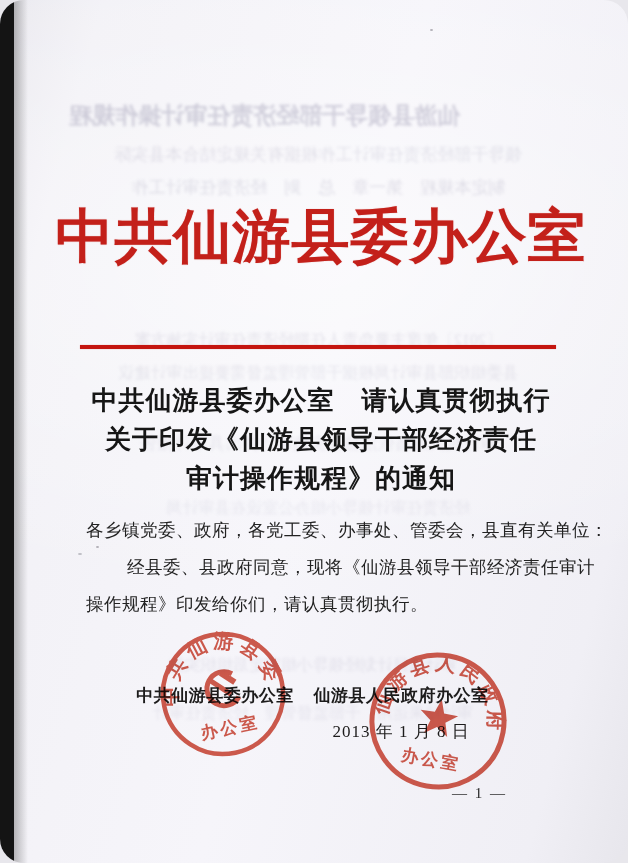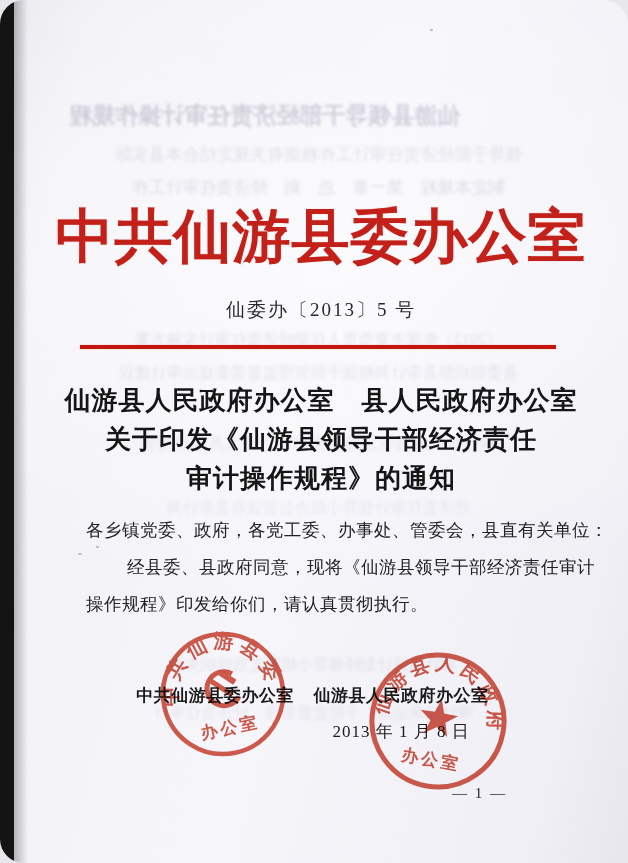--- a/index.html
+++ b/index.html
@@ -91,25 +91,24 @@
   <div class="bleed bl1">领导干部经济责任审计工作根据有关规定结合本县实际</div>
   <div class="bleed bl2">制定本规程　第一章　总　则　经济责任审计工作</div>
   <div class="bleed bl3">〔2012〕年度主要负责人任期经济责任审计实施方案</div>
   <div class="bleed bl4">县委组织部县审计局根据干部管理监督需要提出审计建议</div>
   <div class="bleed bl5">审计机关应当依法独立实施审计并出具审计报告</div>
   <div class="bleed bl6">经济责任审计领导小组办公室设在县审计局</div>
   <div class="bleed bl7">审计项目计划经领导小组审定后组织实施</div>
   <div class="bleed bl8">审计结果运用　干部监督管理　经济责任审计</div>
 
   <div class="org-title">中共仙游县委办公室</div>
-  <div class="doc-number">仙委办〔2013〕5 号</div>
   <div class="red-rule"></div>
 
   <div class="doc-title">
-    <div>仙游县人民政府办公室　县人民政府办公室</div>
+    <div>中共仙游县委办公室　请认真贯彻执行</div>
     <div>关于印发《仙游县领导干部经济责任</div>
     <div>审计操作规程》的通知</div>
   </div>
 
   <div class="body-line l1">各乡镇党委、政府，各党工委、办事处、管委会，县直有关单位：</div>
   <div class="body-line l2">经县委、县政府同意，现将《仙游县领导干部经济责任审计</div>
   <div class="body-line l3">操作规程》印发给你们，请认真贯彻执行。</div>
 
   <div class="sig left">中共仙游县委办公室</div>
   <div class="sig right">仙游县人民政府办公室</div>

